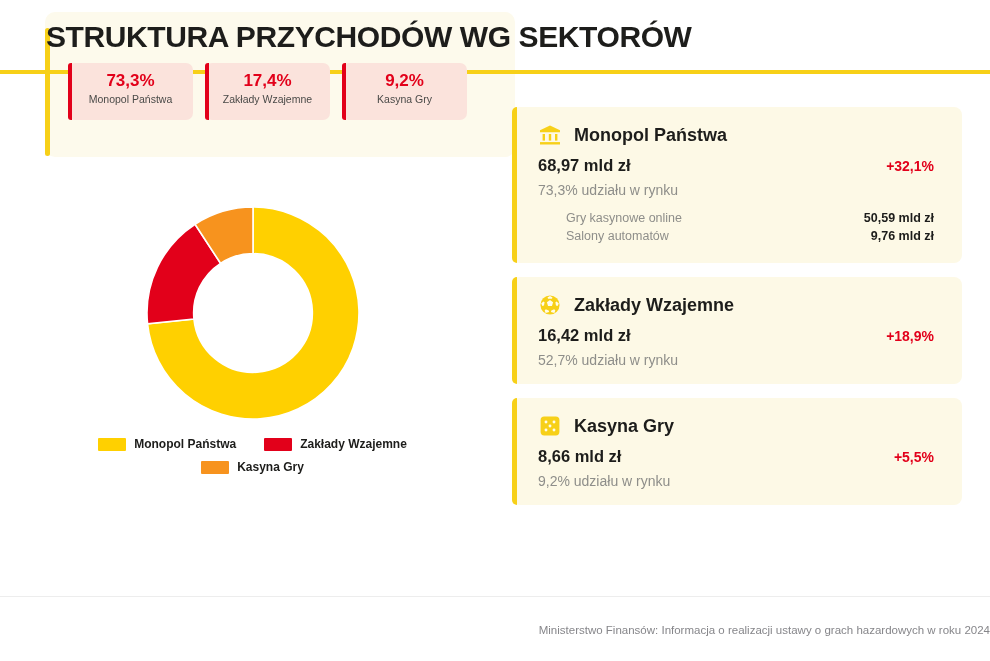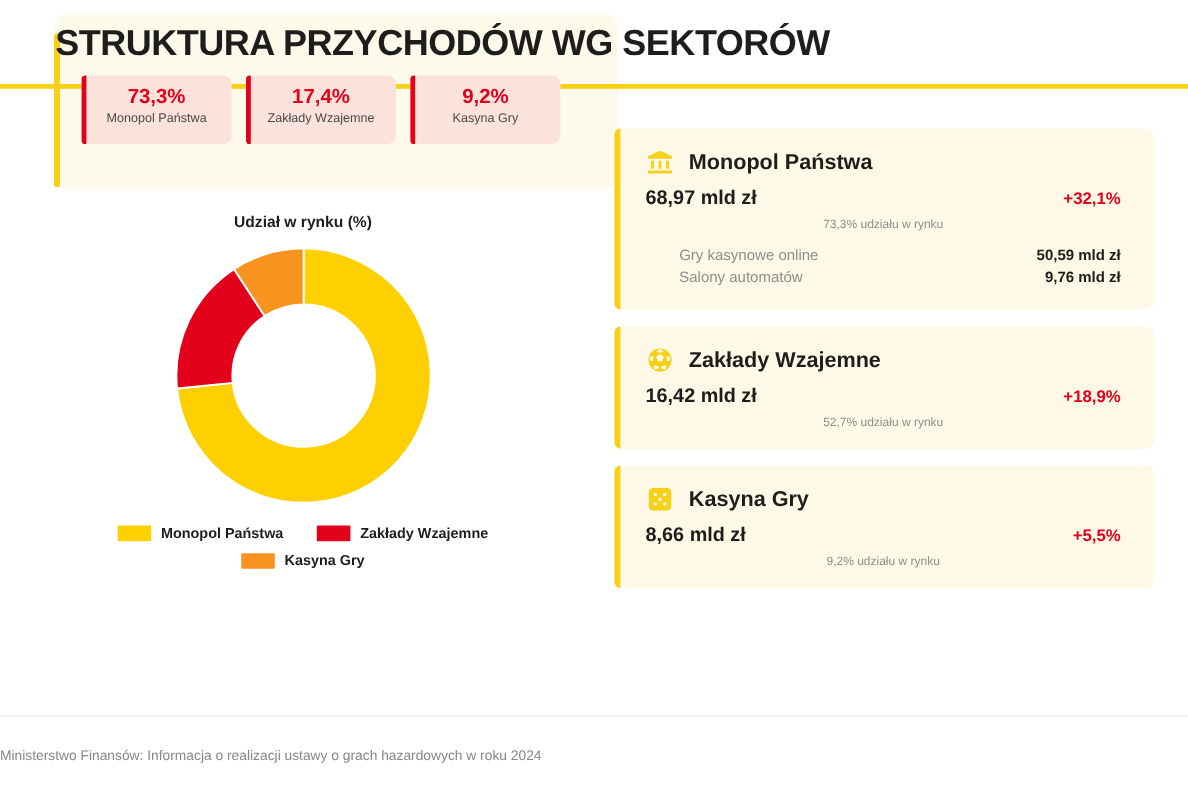--- a/index.html
+++ b/index.html
@@ -229,22 +229,22 @@
     color: #1d1d1b;
   }
 
   .card-change {
     font-size: 14px;
     font-weight: bold;
     color: #e2001a;
   }
 
   .card-share {
-    text-align: center;
-    font-size: 10px;
+    text-align: left;
+    font-size: 14px;
     color: #8e8e8a;
     margin-top: 7px;
   }
 
   .sub-list { margin-top: 13px; }
 
   .sub-row {
     display: flex;
     justify-content: space-between;
     align-items: center;
@@ -271,21 +271,21 @@
     width: 990px;
     height: 1px;
     background: #ededed;
   }
 
   .footer-note {
     position: absolute;
     left: 0;
     top: 624px;
     width: 990px;
-    text-align: left;
+    text-align: right;
     font-size: 11.5px;
     color: #86868a;
   }
 </style>
 </head>
 <body>
 
 <div class="page">
 
   <div class="header-wrap">
@@ -310,21 +310,20 @@
       <div class="stat-card">
         <div class="stat-pct">9,2%</div>
         <div class="stat-label">Kasyna Gry</div>
       </div>
 
     </div>
   </div>
 
   <div class="chart-col">
 
-    <div class="chart-title">Udział w rynku (%)</div>
 
     <div class="donut-holder">
       <svg viewBox="0 0 220 220" width="220" height="220">
         <g id="donut-slices">
             <path d="M 110 4 A 106 106 0 1 1 4.553137734845961 120.81476945818228
                L 50.94975713151373 116.05627089658208 A 59.36000000000001 59.36000000000001 0 1 0 110 50.63999999999999 Z" fill="#FFD000" stroke="#ffffff" stroke-width="1.6"></path>
             <path d="M 4.553137734845961 120.81476945818228 A 106 106 0 0 1 52.03083919767553 21.255555690092635
                L 77.53726995069829 60.30311118645187 A 59.36000000000001 59.36000000000001 0 0 0 50.94975713151373 116.05627089658208 Z" fill="#E2001A" stroke="#ffffff" stroke-width="1.6"></path>
             <path d="M 52.03083919767553 21.255555690092635 A 106 106 0 0 1 110.00000000000007 4
                L 110.00000000000004 50.63999999999999 A 59.36000000000001 59.36000000000001 0 0 0 77.53726995069829 60.30311118645187 Z" fill="#F7931E" stroke="#ffffff" stroke-width="1.6"></path>

